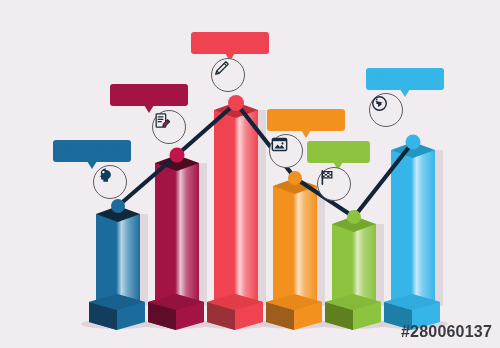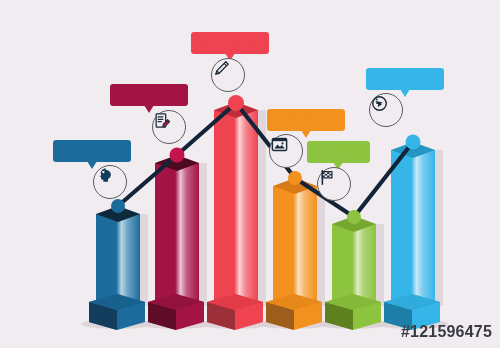--- a/index.html
+++ b/index.html
@@ -254,14 +254,14 @@
     <span class="tail"></span>
   </div>
   <div class="badge" style="left:369px;top:93px;">
     <svg width="19" height="19" viewBox="0 0 24 24">
       <circle cx="12" cy="12" r="8.5" fill="#f1ecef" stroke="#1c2b3a" stroke-width="1.8"></circle>
       <path d="M6 8.5c1.6.6 2.4 1.6 2 2.8-.3 1 .4 1.6 1.2 1.4.9-.2 1.2.5.9 1.4-.3 1 .2 1.9 1.1 2.3.3-1.3 1.3-2.1 2.4-2.3 1-.2 1.3-1 .9-1.8-.4-.8 0-1.4.9-1.4h2.1" fill="#1c2b3a"></path>
       <path d="M7.5 6.2c1.3-.3 2.2.2 2.1 1.1-.1.9-1 1-1.8.6z" fill="#1c2b3a"></path>
     </svg>
   </div>
 
-  <div id="watermark">#121596475</div>
+  <div id="watermark">#280060137</div>
 </div>
 
 </body></html>

